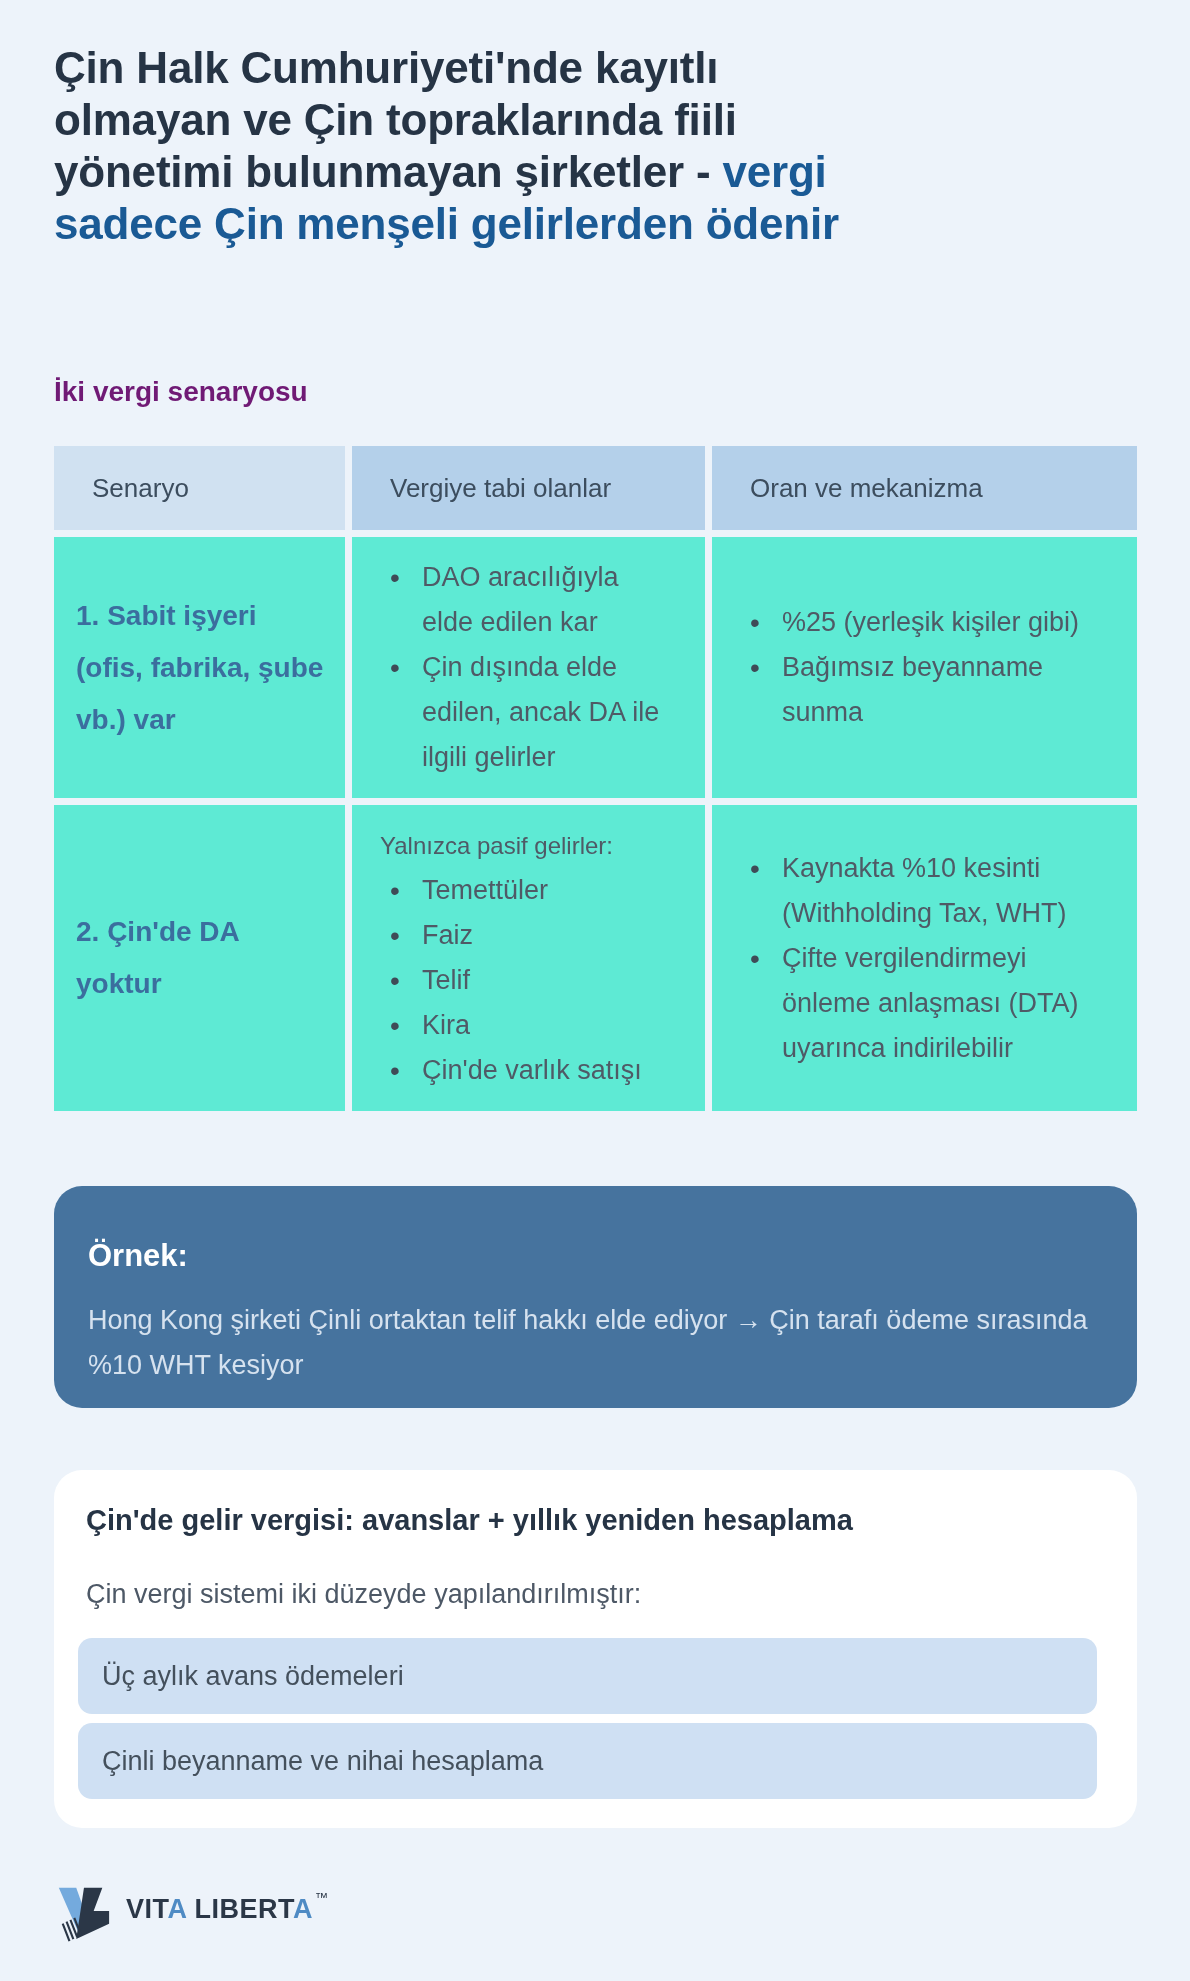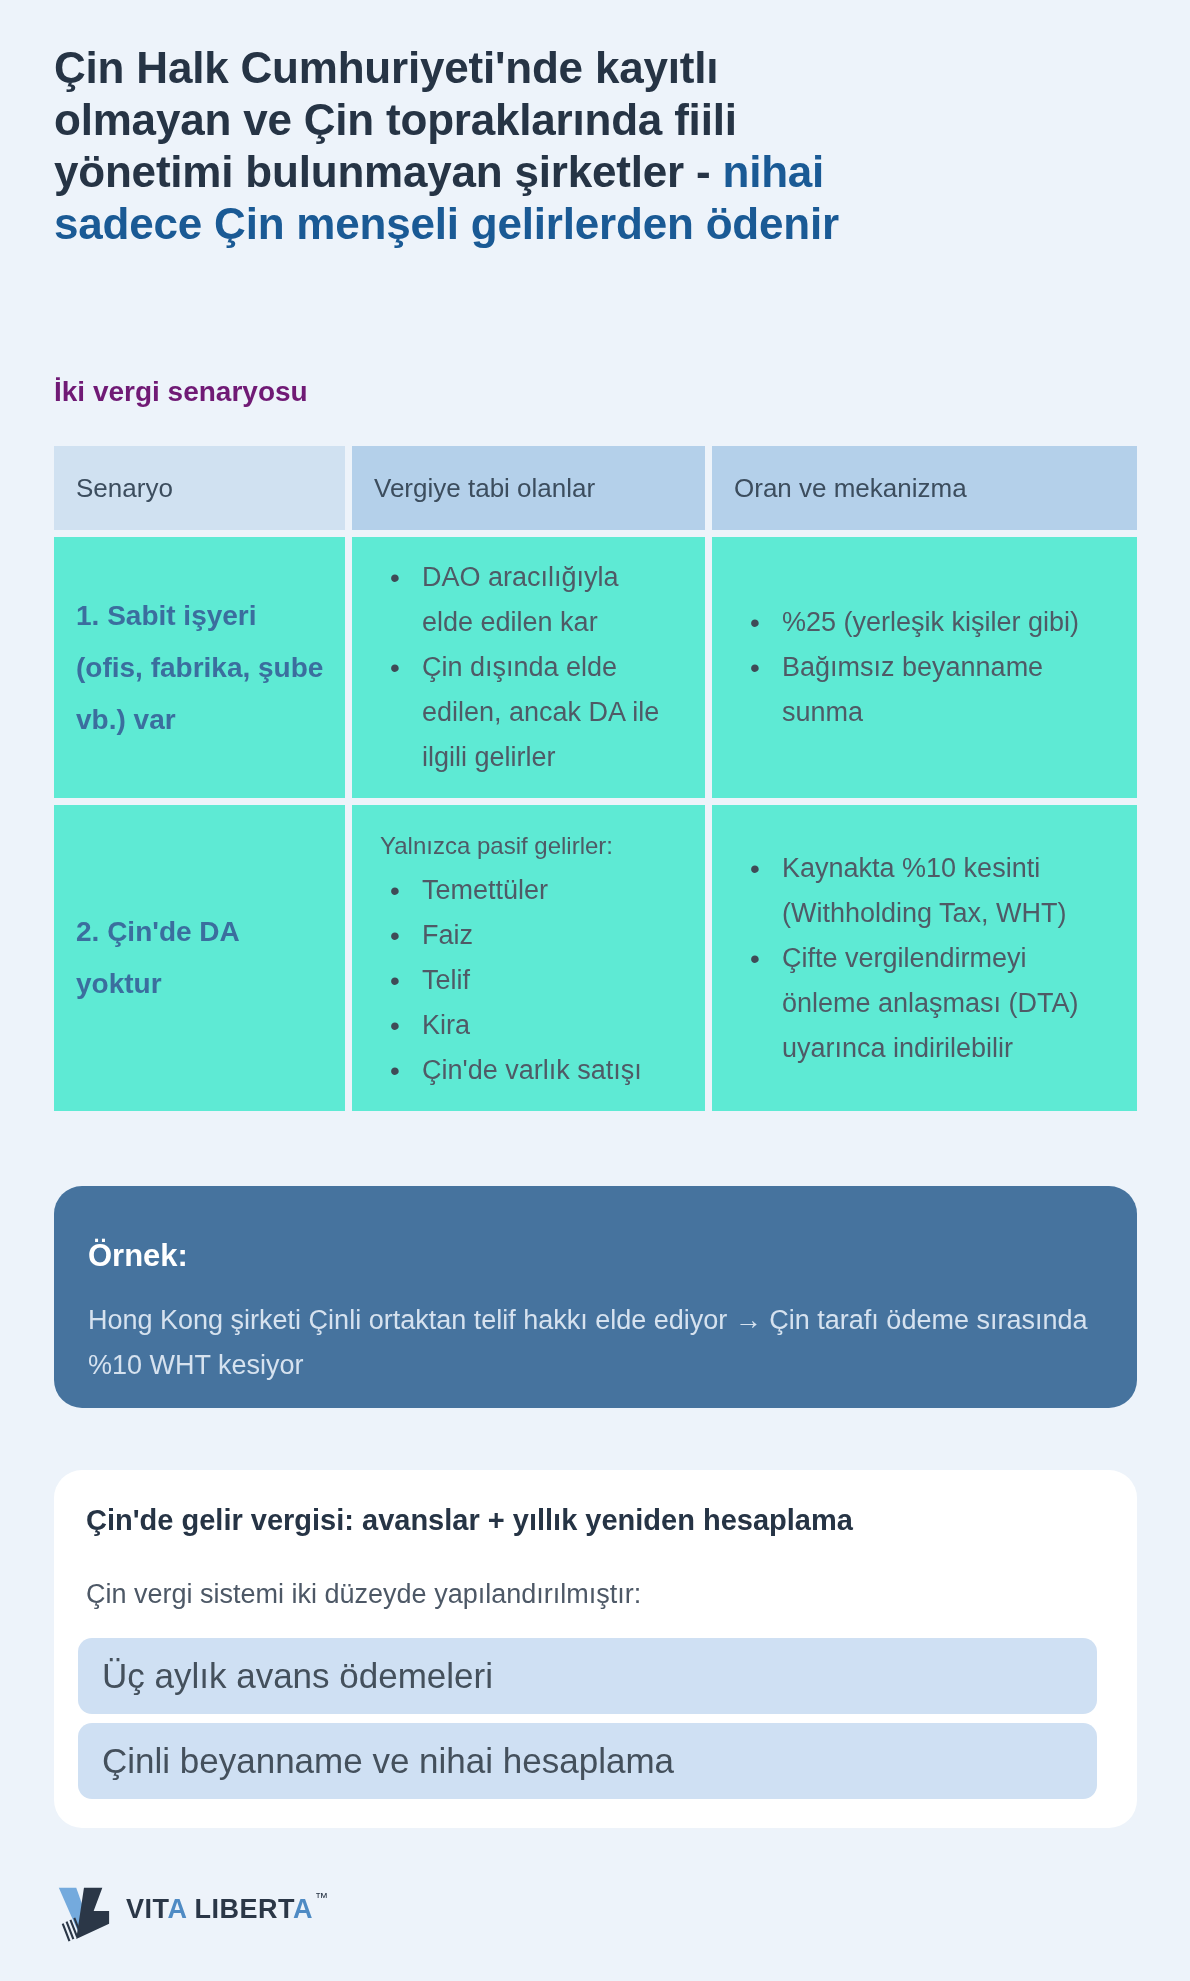--- a/index.html
+++ b/index.html
@@ -16,21 +16,21 @@
   .title { top: 42px; font-size: 44px; font-weight: 700; line-height: 52px;
            color: #263445; letter-spacing: -0.2px; }
   .title .blue { color: #1a5a95; }
 
   
   .section-heading { top: 376px; font-size: 28px; font-weight: 700; color: #701a75; }
 
   
   .tax-table { top: 446px; display: grid;
     grid-template-columns: 291px 353px 425px; column-gap: 7px; row-gap: 7px; }
-  .th { height: 84px; display: flex; align-items: center; padding-left: 22px;
+  .th { height: 84px; display: flex; align-items: center; padding-left: 38px;
         font-size: 26px; color: #3c4d5e; background: #b4d0ea; }
   .th.light { background: #d0e1f1; }
   .td { background: #5eead4; display: flex; flex-direction: column;
         justify-content: center; padding: 18px 20px 18px 0; }
   .scenario-cell { padding-left: 22px; font-size: 28px; font-weight: 700;
         color: #3b6e9e; line-height: 52px; }
   .cell-intro { padding-left: 28px; font-size: 24px; color: #4f5a66; line-height: 45px; }
   ul.bullets { list-style: none; }
   ul.bullets li { position: relative; padding-left: 70px; padding-right: 10px;
         font-size: 27px; color: #4f5a66; line-height: 45px; }
@@ -43,38 +43,38 @@
   .example-title { font-size: 31px; font-weight: 700; color: #ffffff; margin-top: 16px; }
   .example-body { margin-top: 24px; font-size: 27px; line-height: 45px; color: #d6e2ef; }
 
   
   .card { top: 1470px; height: 358px; background: #ffffff; border-radius: 28px;
         padding: 34px 40px 0 24px; }
   .card-title { font-size: 29px; font-weight: 700; color: #263445; padding-left: 8px; }
   .card-subtitle { margin-top: 42px; font-size: 27px; color: #4d5866; padding-left: 8px; }
   .pill { margin-top: 28px; height: 76px; background: #cfe0f3; border-radius: 14px;
         display: flex; align-items: center; padding-left: 24px;
-        font-size: 35px; color: #44505c; }
+        font-size: 27px; color: #44505c; }
   .pill + .pill { margin-top: 9px; }
 
   
   .footer { top: 1884px; display: flex; align-items: flex-start; gap: 14px; width: 500px; }
   .logo-mark { width: 58px; height: 58px; flex: 0 0 auto; }
   .brand { display: flex; align-items: flex-start; margin-top: 10px; }
   .brand-text { font-size: 27px; font-weight: 800; color: #2b3747; letter-spacing: 0.5px; }
   .brand-text .a { color: #4f8bc4; }
   .tm { font-size: 13px; color: #2b3747; margin-left: 2px; margin-top: -4px; }
 </style>
 </head>
 <body>
 
 <h1 class="abs title">
   <div>Çin Halk Cumhuriyeti'nde kayıtlı</div>
   <div>olmayan ve Çin topraklarında fiili</div>
-  <div><span>yönetimi bulunmayan şirketler - </span><span class="blue">nihai</span></div>
+  <div><span>yönetimi bulunmayan şirketler - </span><span class="blue">vergi</span></div>
   <div class="blue">sadece Çin menşeli gelirlerden ödenir</div>
 </h1>
 
 <div class="abs section-heading">İki vergi senaryosu</div>
 
 <div class="abs tax-table">
   <div class="th light">Senaryo</div>
   <div class="th">Vergiye tabi olanlar</div>
   <div class="th">Oran ve mekanizma</div>
 

